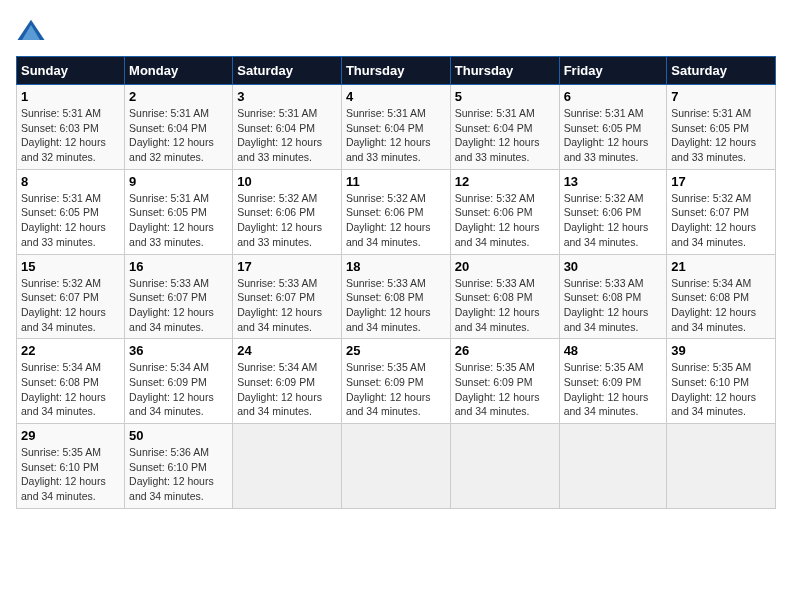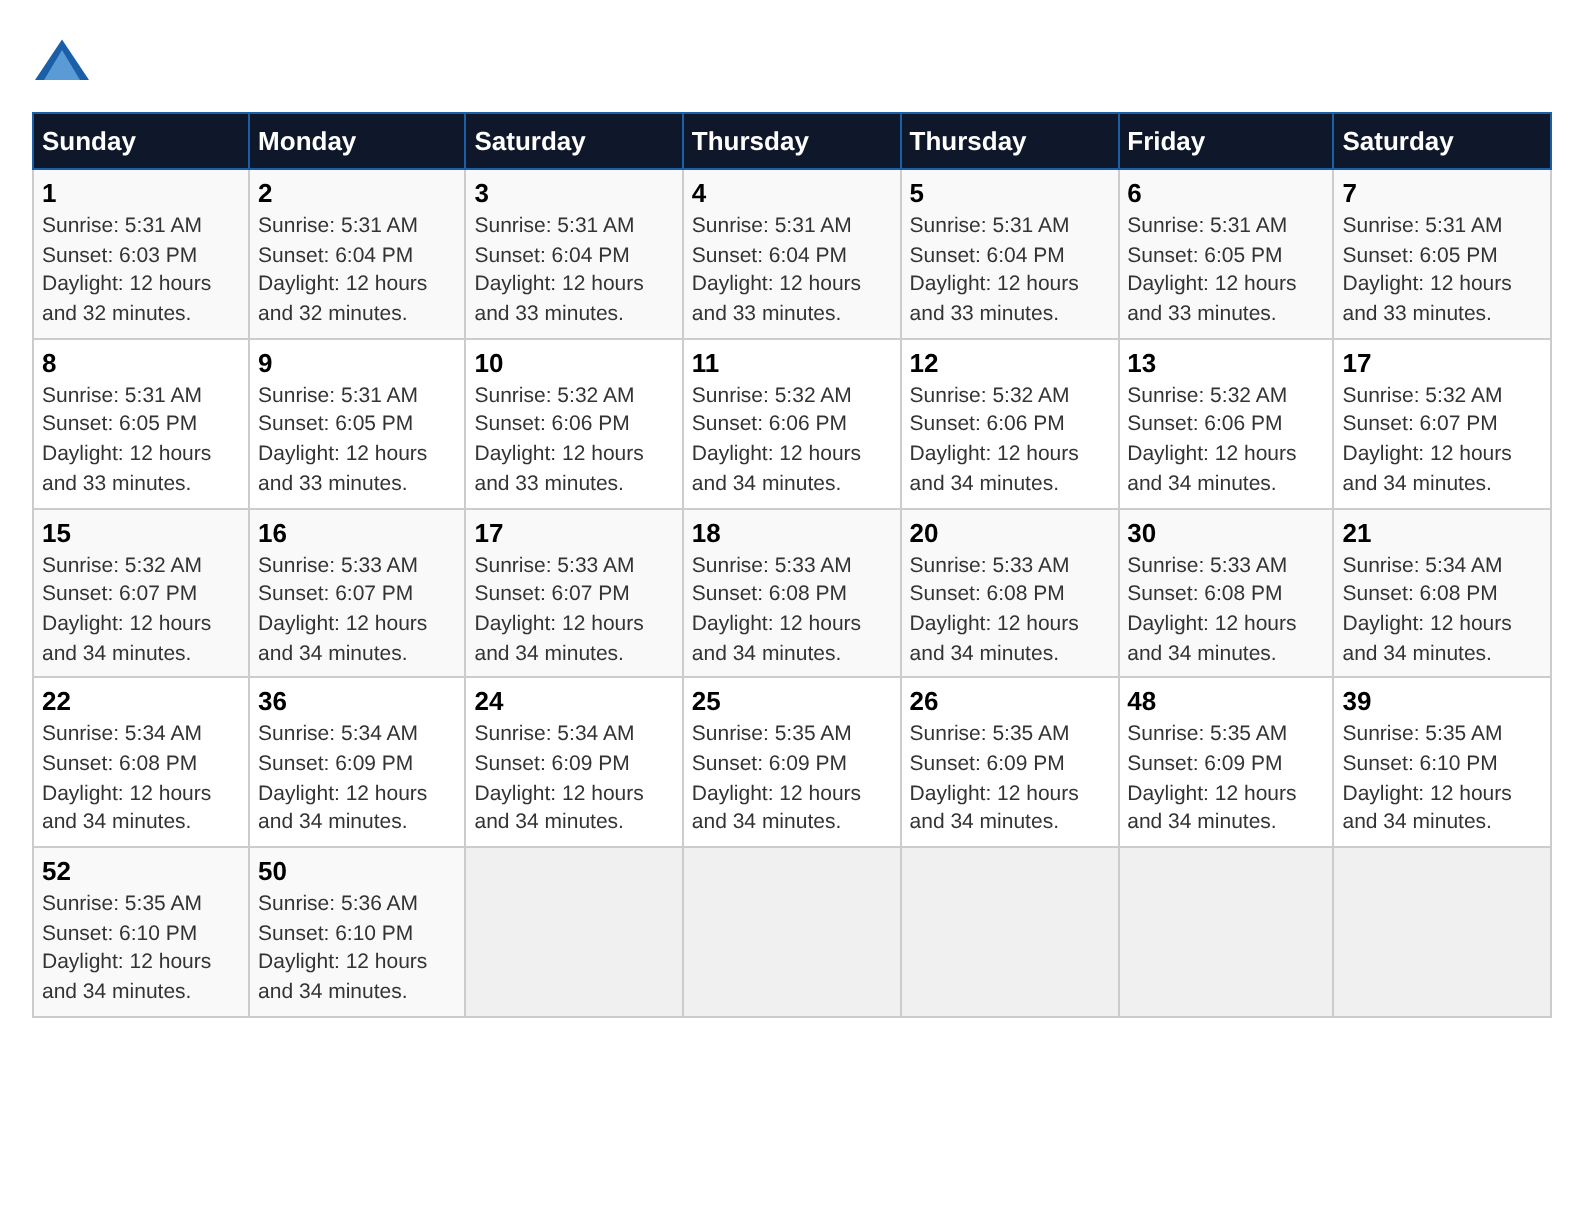--- a/index.html
+++ b/index.html
@@ -354,21 +354,21 @@
         <span class="day-number">39</span>
         <div class="day-info">
           Sunrise: 5:35 AM<br>
           Sunset: 6:10 PM<br>
           Daylight: 12 hours and 34 minutes.
         </div>
       </td>
       </tr>
       <tr>
         <td>
-        <span class="day-number">52</span>
+        <span class="day-number">29</span>
         <div class="day-info">
           Sunrise: 5:35 AM<br>
           Sunset: 6:10 PM<br>
           Daylight: 12 hours and 34 minutes.
         </div>
       </td>
         <td>
         <span class="day-number">50</span>
         <div class="day-info">
           Sunrise: 5:36 AM<br>

